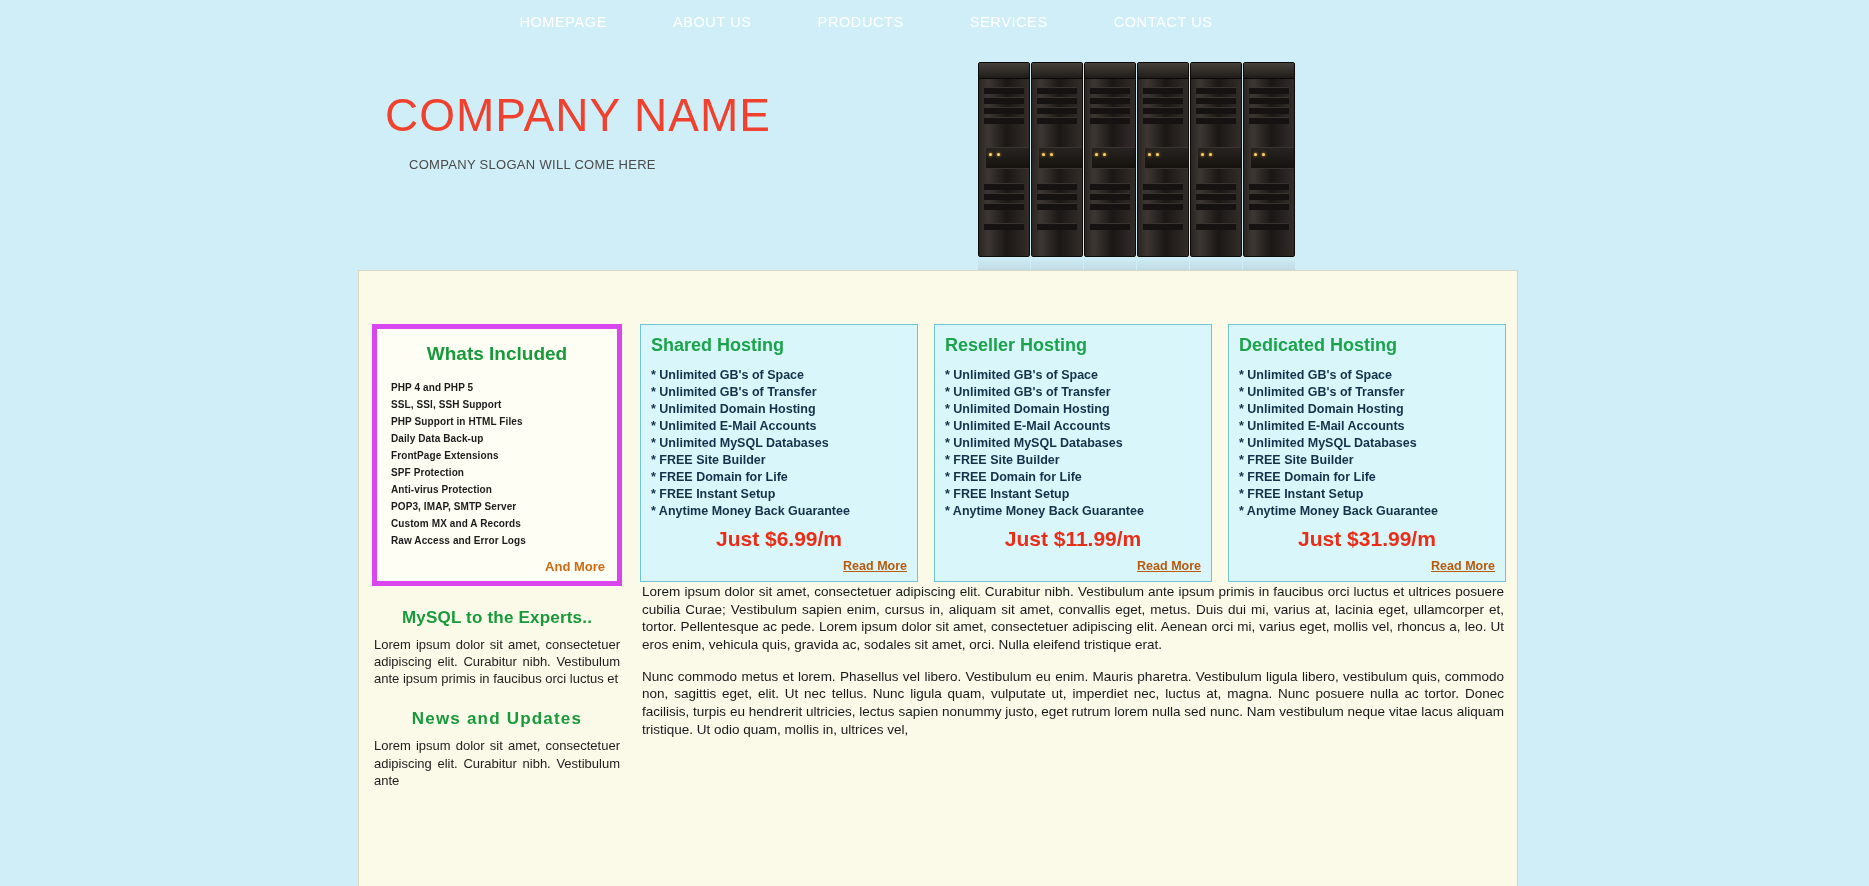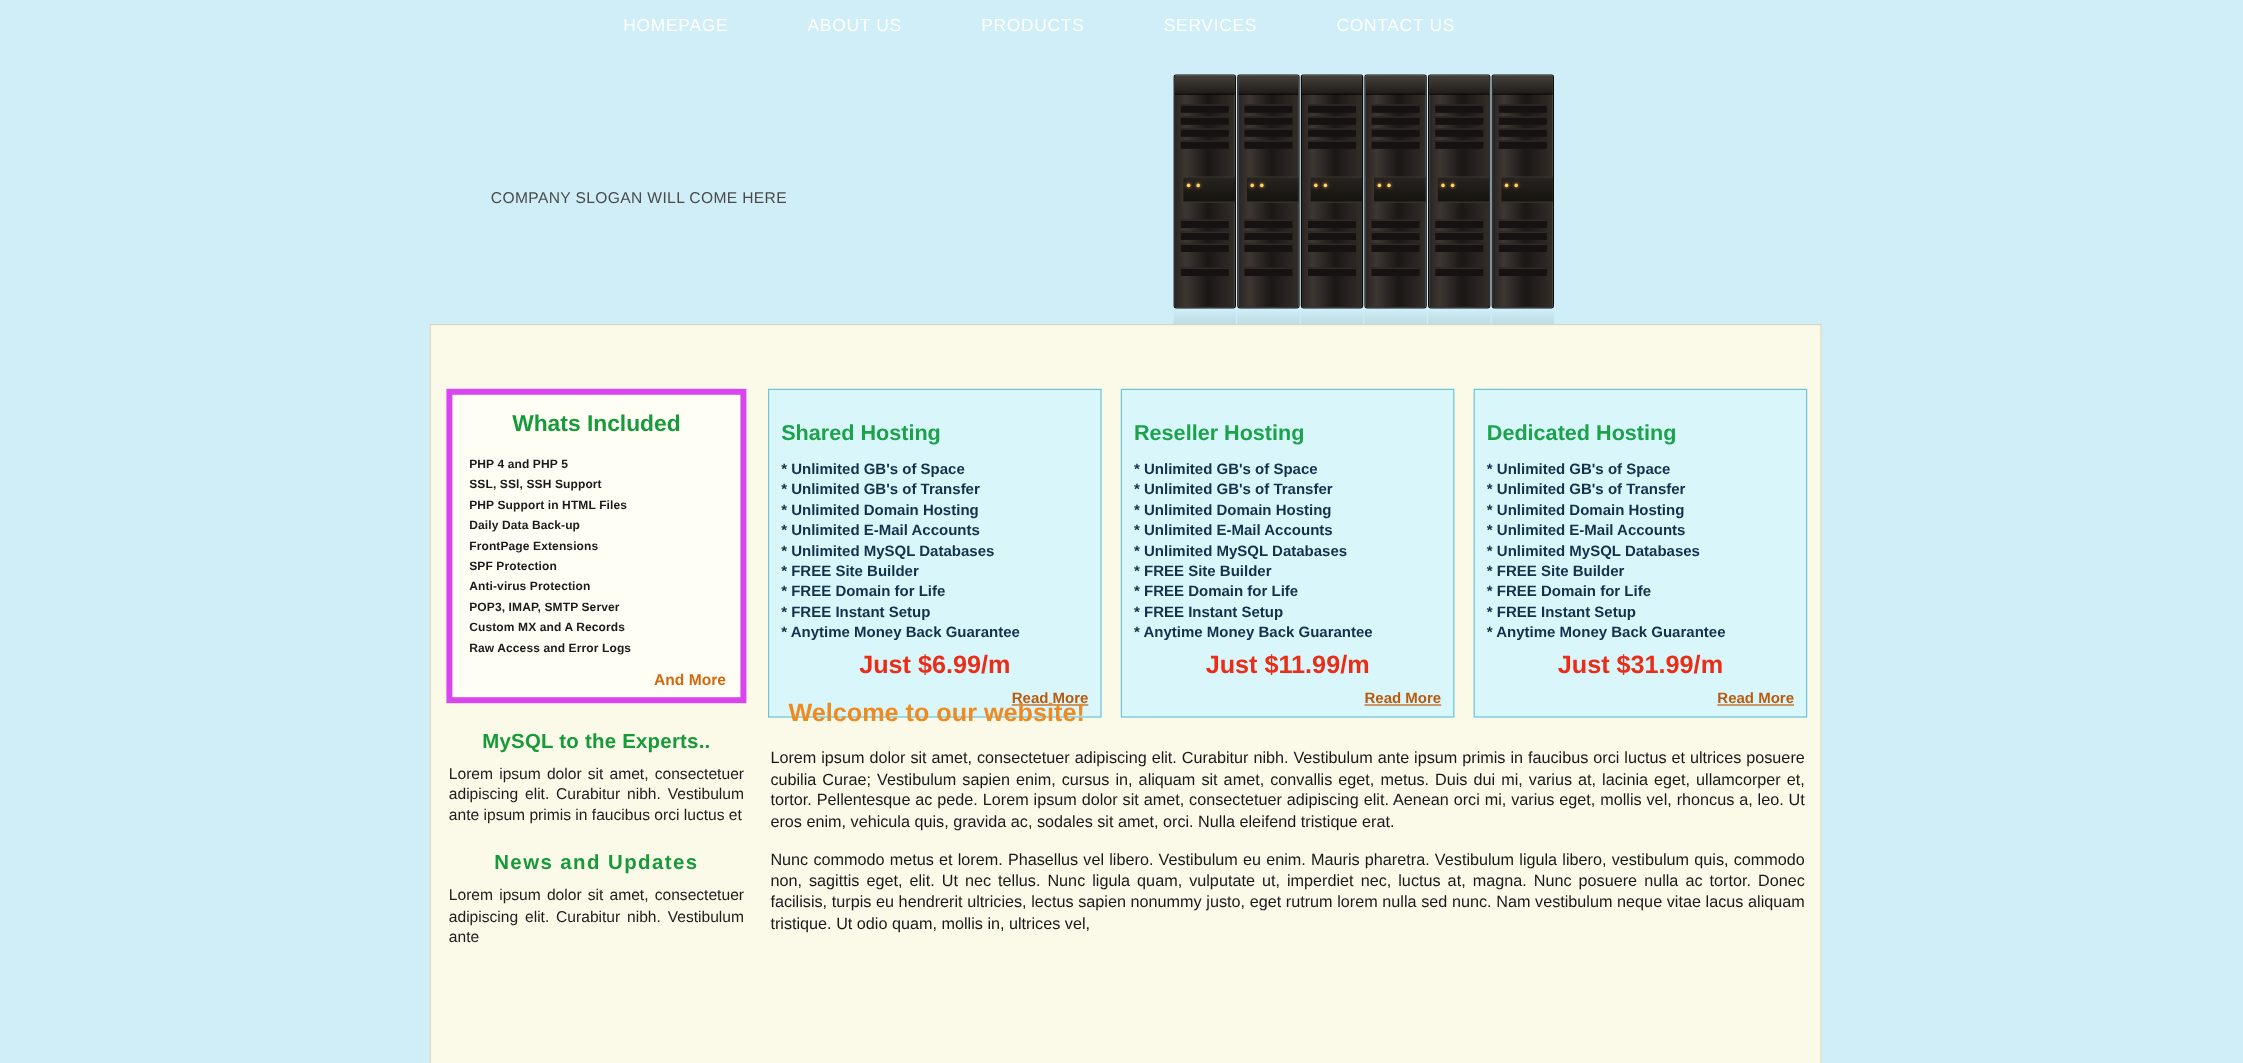--- a/index.html
+++ b/index.html
@@ -232,21 +232,21 @@
     left: 281px;
     top: 53px;
     width: 866px;
     display: flex;
     gap: 16px;
   }
   .card {
     width: 278px;
     background: #d9f6fb;
     border: 1px solid #6fc5d8;
-    padding: 24px 10px 8px 10px;
+    padding: 8px 10px 8px 10px;
     position: relative;
     min-height: 242px;
   }
   .card h3 {
     margin: 2px 0 10px 0;
     font-size: 18px;
     color: #1aa34a;
     font-weight: bold;
   }
   .card ul {
@@ -306,20 +306,21 @@
 <div id="page">
 
   <div class="topnav">
     <a href="#">HOMEPAGE</a>
     <a href="#">ABOUT US</a>
     <a href="#">PRODUCTS</a>
     <a href="#">SERVICES</a>
     <a href="#">CONTACT US</a>
   </div>
 
+  <div class="company-name">COMPANY NAME</div>
   <div class="company-slogan">COMPANY SLOGAN WILL COME HERE</div>
 
   <div class="servers">
     <div class="rack" style="left:0px;">
       <div class="cap"></div>
       <div class="slot" style="top:24px"></div>
         <div class="slot" style="top:34px"></div>
       <div class="slot" style="top:44px"></div>
         <div class="slot" style="top:54px"></div>
       <div class="panel" style="top:84px"></div>
@@ -485,19 +486,18 @@
           <li>* FREE Instant Setup</li>
           <li>* Anytime Money Back Guarantee</li>
         </ul>
         <div class="price">Just $31.99/m</div>
         <span class="read-more">Read More</span>
       </div>
 
     </div>
 
     <div class="welcome">
-      <h2>Welcome to our website!</h2>
       <p>Lorem ipsum dolor sit amet, consectetuer adipiscing elit. Curabitur nibh. Vestibulum ante ipsum primis in faucibus orci luctus et ultrices posuere cubilia Curae; Vestibulum sapien enim, cursus in, aliquam sit amet, convallis eget, metus. Duis dui mi, varius at, lacinia eget, ullamcorper et, tortor. Pellentesque ac pede. Lorem ipsum dolor sit amet, consectetuer adipiscing elit. Aenean orci mi, varius eget, mollis vel, rhoncus a, leo. Ut eros enim, vehicula quis, gravida ac, sodales sit amet, orci. Nulla eleifend tristique erat.</p>
       <p>Nunc commodo metus et lorem. Phasellus vel libero. Vestibulum eu enim. Mauris pharetra. Vestibulum ligula libero, vestibulum quis, commodo non, sagittis eget, elit. Ut nec tellus. Nunc ligula quam, vulputate ut, imperdiet nec, luctus at, magna. Nunc posuere nulla ac tortor. Donec facilisis, turpis eu hendrerit ultricies, lectus sapien nonummy justo, eget rutrum lorem nulla sed nunc. Nam vestibulum neque vitae lacus aliquam tristique. Ut odio quam, mollis in, ultrices vel,</p>
     </div>
 
   </div>
 </div>
 
 </body></html>

